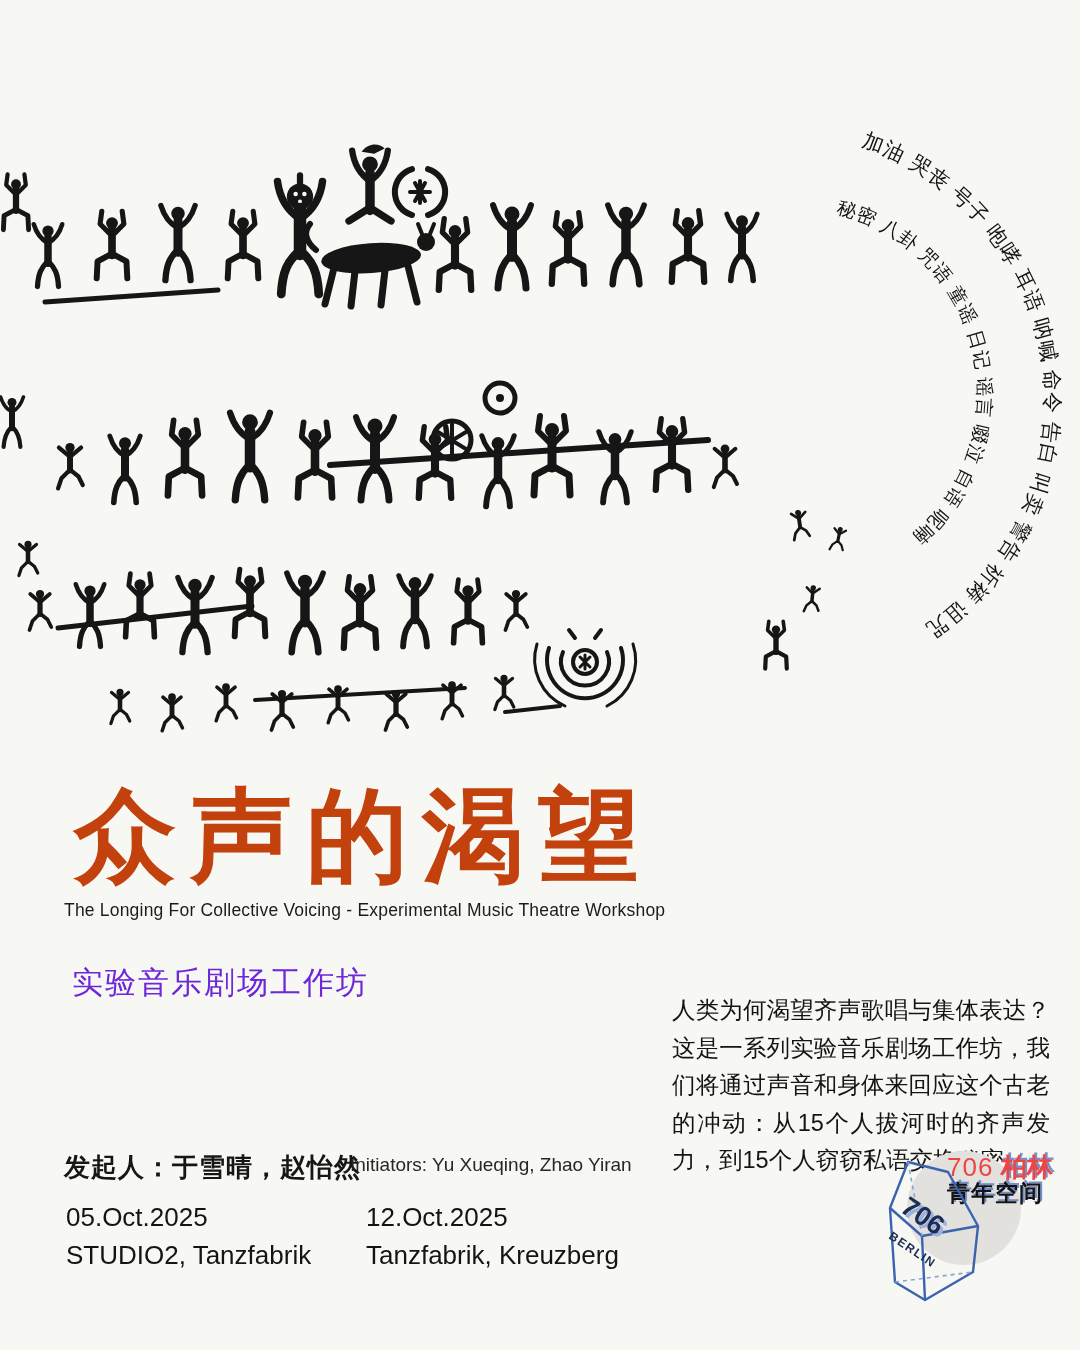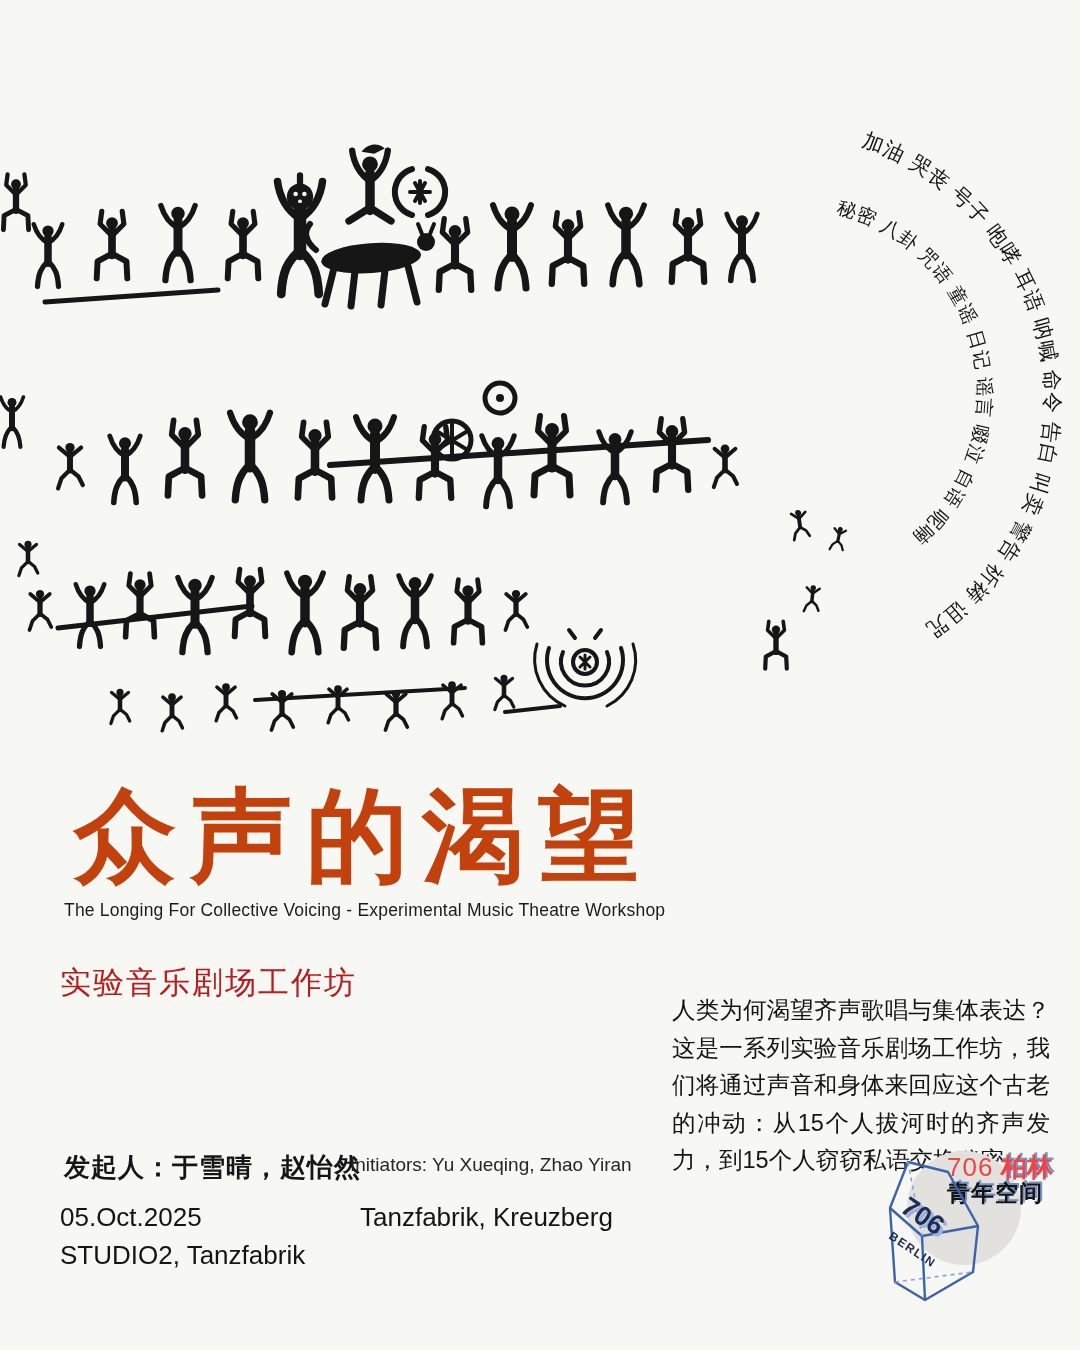--- a/index.html
+++ b/index.html
@@ -14,38 +14,38 @@
   .title{
     position:absolute;left:58px;top:772px;width:980px;margin:16px;
     font-family:Liberation Mono, monospace;font-weight:900;font-size:102px;
     letter-spacing:14px;color:#c2410c;line-height:1.1;white-space:nowrap;
   }
   .subtitle{
     position:absolute;left:64px;top:900px;width:700px;margin:0;
     font-size:17.5px;color:#1c1c1c;letter-spacing:.2px;
   }
   .series{
-    position:absolute;left:60px;top:962px;margin:0;
-    font-size:31px;letter-spacing:2px;color:#b91c1c;font-weight:500;
+    position:absolute;left:72px;top:962px;margin:0;
+    font-size:31px;letter-spacing:2px;color:#6d28d9;font-weight:500;
   }
   .desc{
     position:absolute;left:672px;top:992px;width:378px;margin:0;
     font-size:23.5px;line-height:37.5px;color:#141414;
     text-align:justify;text-justify:inter-ideograph;
   }
   .initiators-zh{
     position:absolute;left:60px;top:1146px;margin:4px;
     font-size:26px;font-weight:600;color:#161616;letter-spacing:1px;
   }
   .initiators-en{
     position:absolute;left:350px;top:1154px;margin:0;
     font-size:19px;color:#262626;
   }
   .session{position:absolute;top:1198px;font-size:26px;line-height:38px;color:#141414;}
-  .session .ln{display:block;}
+  .session .ln{display:block;margin-left:6px;}
   .s1{left:60px;} .s2{left:360px;}
   .logo{position:absolute;left:850px;top:1130px;width:230px;height:200px;}
   .logo-circle{
     position:absolute;left:57px;top:21px;width:114px;height:114px;border-radius:50%;
     background:#e2e1de;
   }
   .logo-text{position:absolute;left:97px;top:24px;line-height:1.05;white-space:nowrap;}
   .logo-l1{font-size:26px;color:#ef4444;}
   .logo-l1 .num{font-weight:400;letter-spacing:1px;}
   .logo-l1 .city,.logo-l2{
@@ -208,20 +208,21 @@
   <p class="desc">人类为何渴望齐声歌唱与集体表达？这是一系列实验音乐剧场工作坊，我们将通过声音和身体来回应这个古老的冲动：从15个人拔河时的齐声发力，到15个人窃窃私语交换秘密。</p>
 
   <p class="initiators-zh">发起人：于雪晴，赵怡然</p>
   <p class="initiators-en">Initiators: Yu Xueqing, Zhao Yiran</p>
 
   <div class="session s1">
     <span class="ln">05.Oct.2025</span>
     <span class="ln">STUDIO2, Tanzfabrik</span>
   </div>
   <div class="session s2">
+    <span class="ln">12.Oct.2025</span>
     <span class="ln">Tanzfabrik, Kreuzberg</span>
   </div>
 
   <div class="logo">
     <div class="logo-circle"></div>
     <div class="logo-text">
       <div class="logo-l1">
         <span class="num">706</span>
         <span class="city">柏林</span>
       </div>

